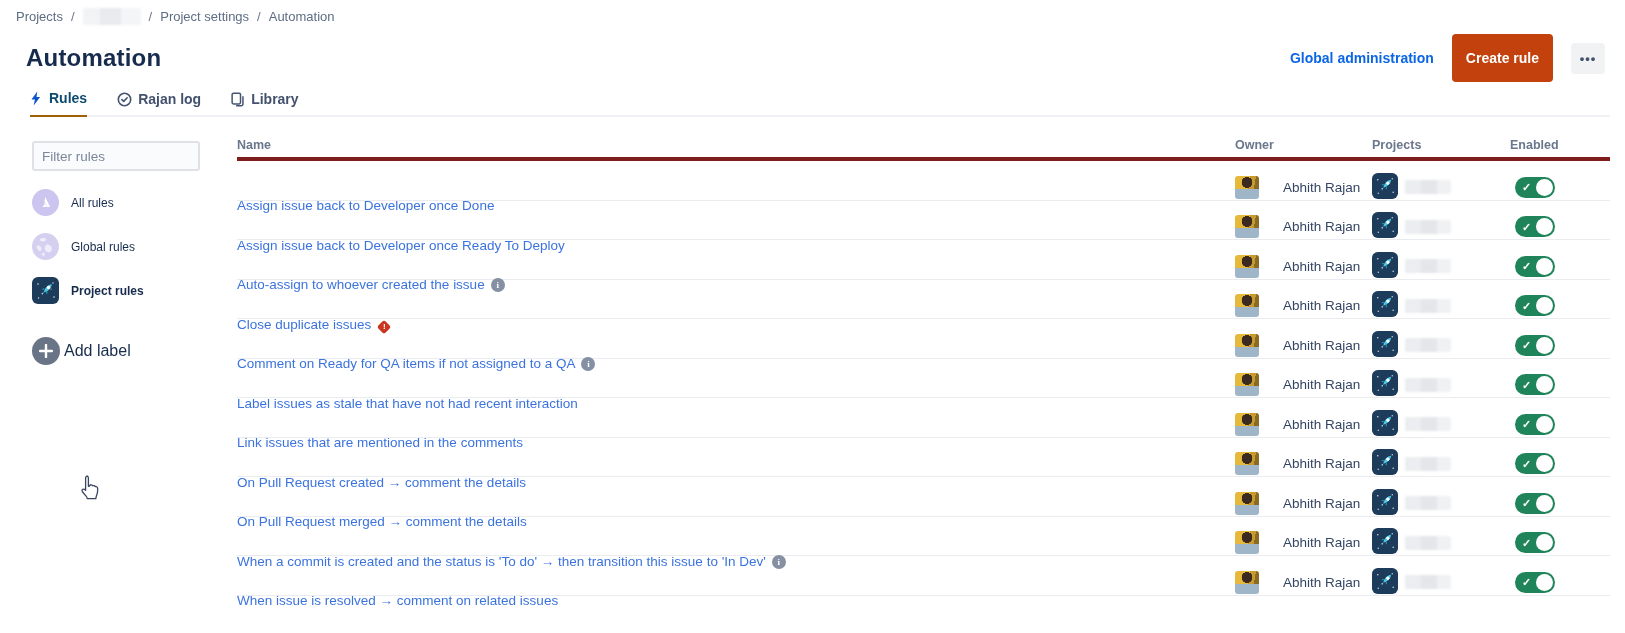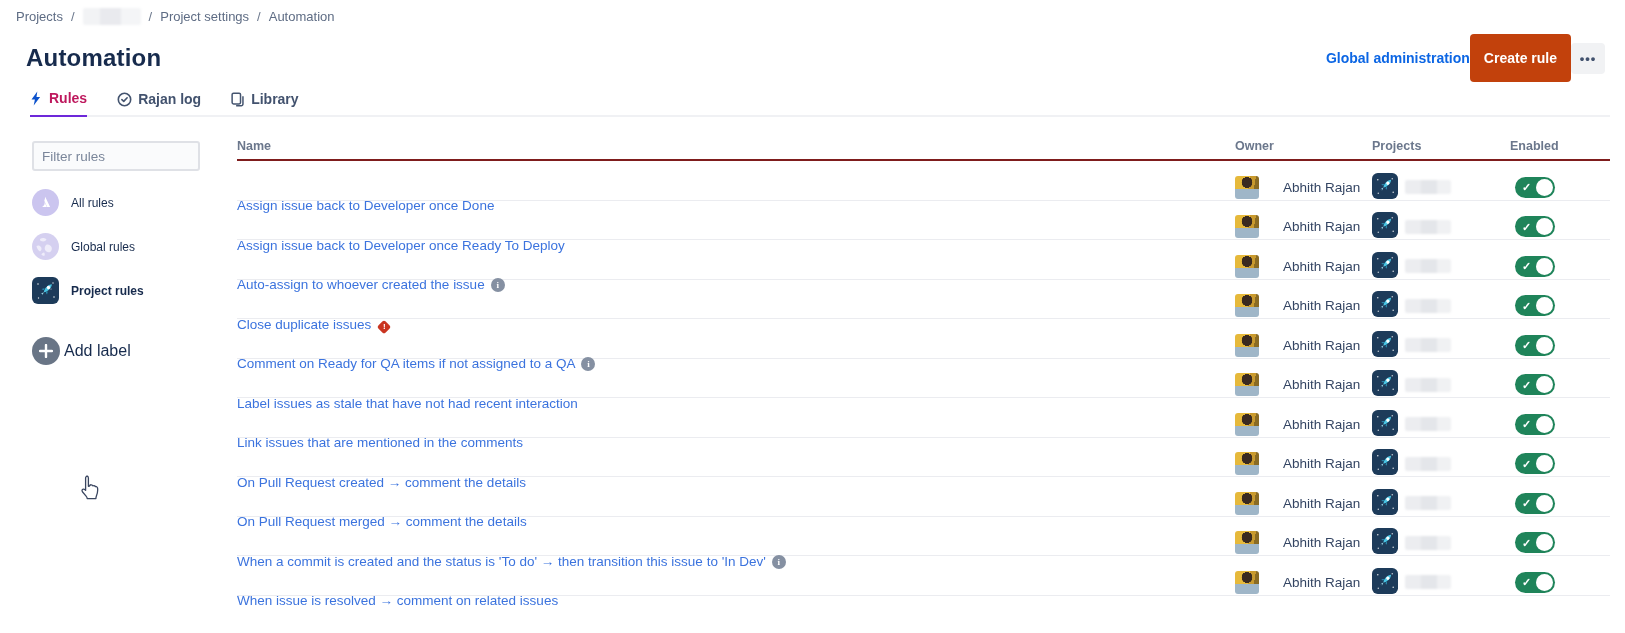--- a/index.html
+++ b/index.html
@@ -9,50 +9,50 @@
 
   
   .breadcrumb { position:absolute; top:8px; left:16px; display:flex; align-items:center; gap:8px; font-size:13px; color:#5E6C84; }
   .breadcrumb a { color:#5E6C84; text-decoration:none; }
   .crumb-sep { color:#6B778C; }
   .crumb-blur { width:58px; height:17px; border-radius:2px; background:linear-gradient(90deg,#f2f3f5 0 30%,#e9eaee 30% 65%,#f4f5f7 65%); filter:blur(1px); }
 
   
   .header { position:absolute; top:34px; left:26px; right:20px; display:flex; justify-content:space-between; align-items:center; }
   .page-title { font-size:24px; font-weight:700; color:#172B4D; letter-spacing:.2px; }
-  .header-actions { display:flex; align-items:center; }
+  .header-actions { display:flex; align-items:center; gap:18px; }
   .link-btn { color:#0C66E4; font-size:14px; font-weight:600; text-decoration:none; cursor:pointer; }
   .primary-btn { background:#c2410c; color:#fff; font-size:14px; font-weight:600; border:none; border-radius:4px; padding:16px 14px; cursor:pointer; font-family:inherit; }
   .more-btn { background:#F1F2F4; border:none; border-radius:4px; width:34px; height:31px; cursor:pointer; color:#42526E; font-size:13px; font-weight:700; letter-spacing:1px; line-height:1; }
 
   
   .tabs { position:absolute; top:90px; left:30px; right:15px; display:flex; gap:30px; border-bottom:2px solid #F0F1F4; }
   .tab { display:flex; align-items:center; gap:6px; font-size:14px; font-weight:600; color:#42526E; padding-bottom:9px; margin-bottom:-2px; cursor:pointer; }
-  .tab.active { color:#be185d; border-bottom:2px solid #6d28d9; }
+  .tab.active { color:#0c4a6e; border-bottom:2px solid #a16207; }
   .tab svg { display:block; }
 
   
   .sidebar { position:absolute; top:141px; left:32px; width:180px; }
   .filter-input { width:168px; height:30px; border:2px solid #DFE1E6; border-radius:3px; background:#FAFBFC; font-family:inherit; font-size:13.5px; color:#172B4D; padding:0 8px; outline:none; }
   .filter-input::placeholder { color:#7A869A; }
   .side-list { margin-top:18px; display:flex; flex-direction:column; gap:17px; }
   .side-item { display:flex; align-items:center; gap:12px; cursor:pointer; }
   .side-item .label { font-size:12px; color:#172B4D; }
   .side-item.active .label { font-weight:700; }
   .circle-icon { width:27px; height:27px; border-radius:50%; flex:0 0 auto; }
   .rocket-icon-box { width:27px; height:27px; flex:0 0 auto; }
   .add-label { margin-top:33px; display:flex; align-items:center; gap:4px; cursor:pointer; }
   .add-circle { width:28px; height:28px; border-radius:50%; background:#697586; display:flex; align-items:center; justify-content:center; }
 
   
   .cursor { position:absolute; top:474px; left:78px; pointer-events:none; }
 
   
   .rules-table { position:absolute; top:132px; left:237px; width:1373px; font-size:13.5px; }
-  .t-header { display:grid; grid-template-columns:1fr 137px 138px 100px; align-items:center; height:29px; border-bottom:2px solid #7f1d1d; color:#6B778C; font-size:12.5px; font-weight:600; }
+  .t-header { display:grid; grid-template-columns:1fr 137px 138px 100px; align-items:center; height:29px; border-bottom:4px solid #7f1d1d; color:#6B778C; font-size:12.5px; font-weight:600; }
   .t-row { display:grid; grid-template-columns:1fr 137px 138px 100px; align-items:center; height:39.5px; border-bottom:1px solid #EBECF0; }
   .rule-link { color:#3B73DE; text-decoration:none; cursor:pointer; display:inline-flex; align-items:flex-end; gap:6px;margin-top:37px; }
   .info-badge { display:inline-flex; width:14px; height:14px; border-radius:50%; background:#8590A2; color:#fff; font-size:9px; font-weight:700; align-items:center; justify-content:center; font-family:"Liberation Serif", serif; }
   .error-badge { display:inline-flex; width:10px; height:10px; background:#CA3521; transform:rotate(45deg); border-radius:2px; align-items:center; justify-content:center; margin-left:2px; }
   .error-badge span { transform:rotate(-45deg); color:#fff; font-size:8px; font-weight:700; line-height:1; }
   .owner-cell { display:flex; align-items:center; gap:24px; color:#344563; }
   .avatar { width:24px; height:23px; border-radius:3px; flex:0 0 auto;
     background:
       radial-gradient(circle at 50% 28%, #3a2a20 0 26%, transparent 27%),
       linear-gradient(180deg, transparent 0 55%, #9fb6c8 55%),

